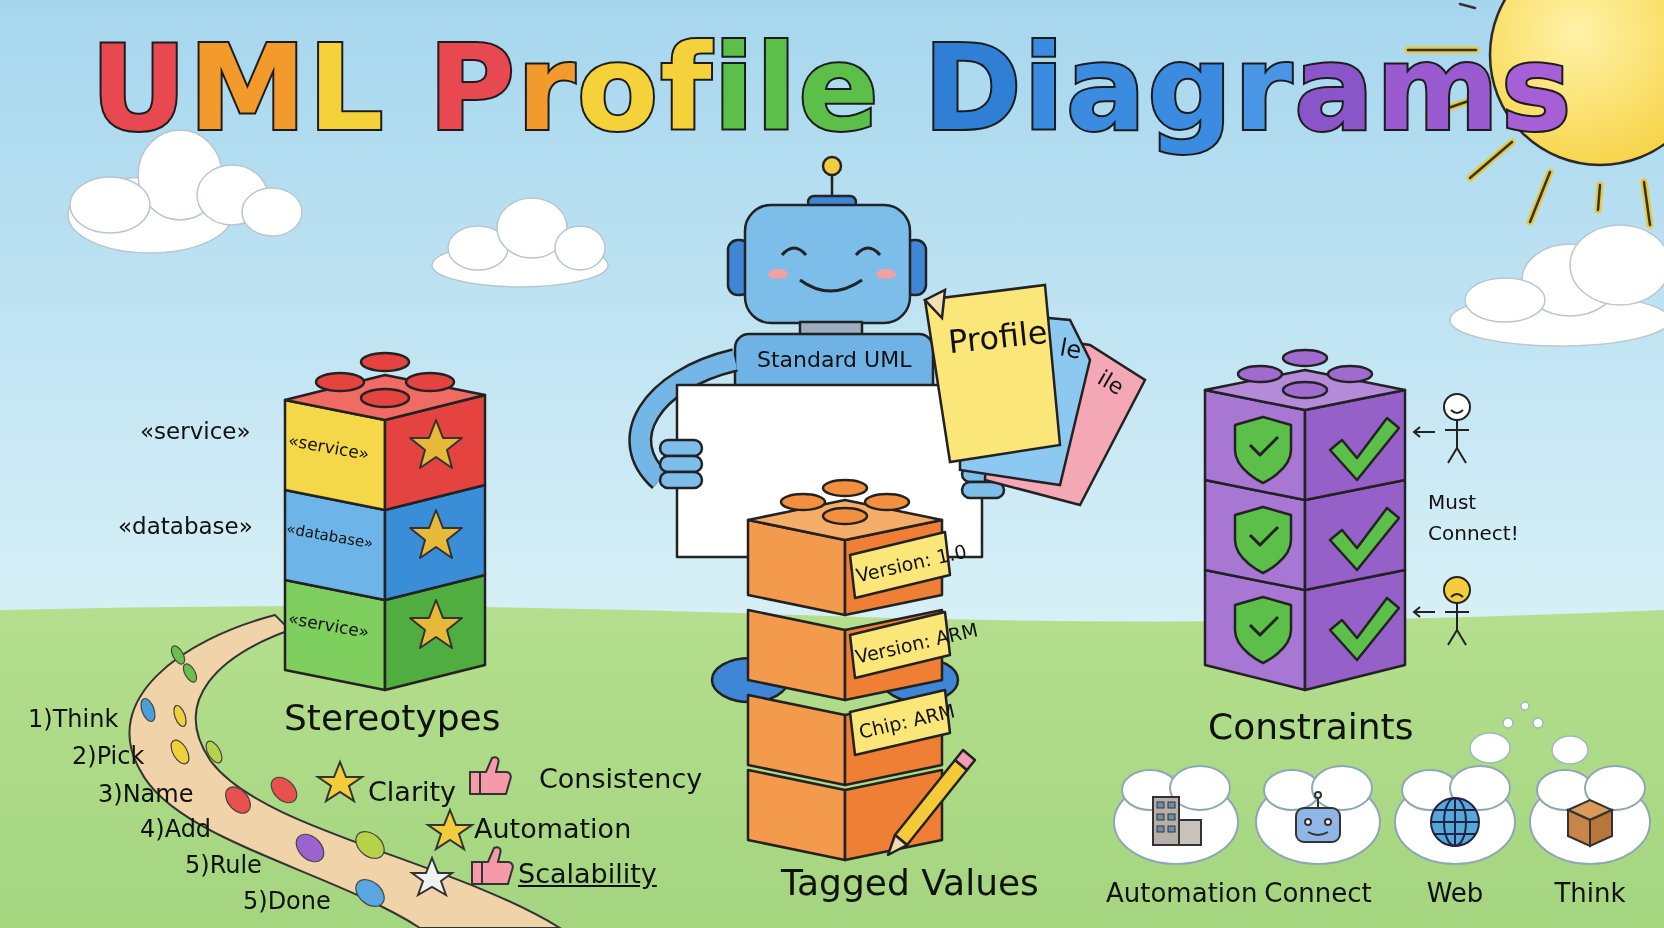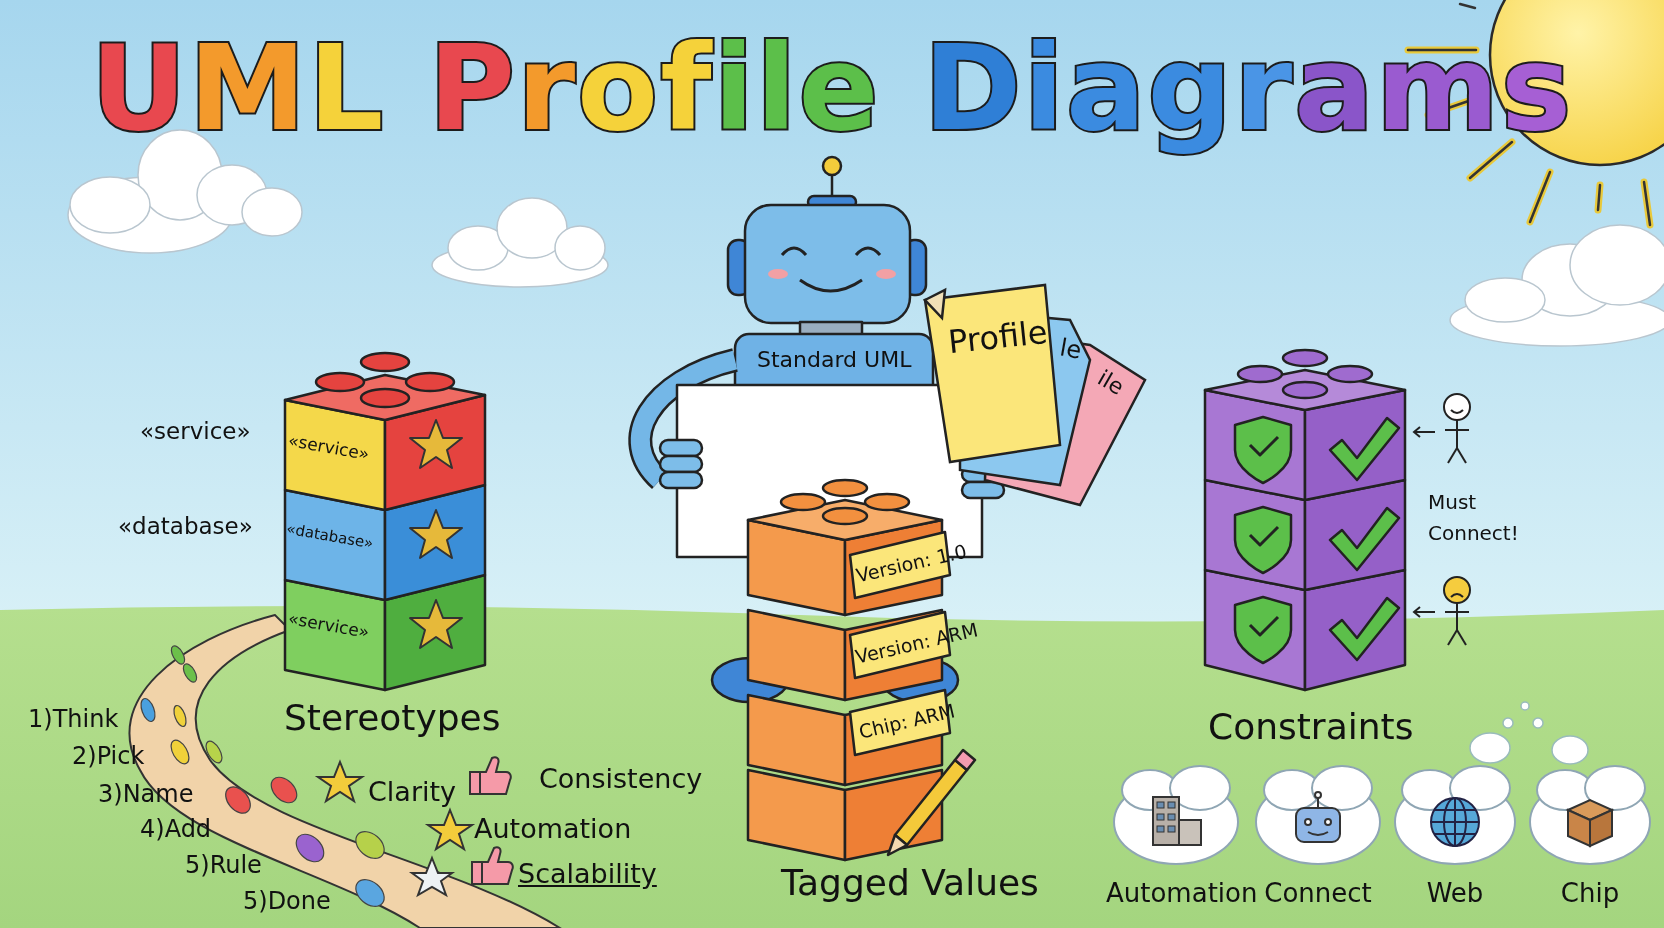--- a/index.html
+++ b/index.html
@@ -364,13 +364,13 @@
 <div class="label step" style="left:243px; top:887px;">5)Done</div>
 
 <div class="label benefit" style="left:368px; top:763px;margin-top:13px;">Clarity</div>
 <div class="label benefit" style="left:515px; top:763px;margin-left:24px;">Consistency</div>
 <div class="label benefit" style="left:474px; top:813px;">Automation</div>
 <div class="label benefit" style="left:518px; top:858px;text-decoration:underline;">Scalability</div>
 
 <div class="label cat" style="left:1106px; top:878px;">Automation</div>
 <div class="label cat" style="left:1248px; top:878px;">Connect</div>
 <div class="label cat" style="left:1385px; top:878px;">Web</div>
-<div class="label cat" style="left:1520px; top:878px;">Chip</div>
+<div class="label cat" style="left:1520px; top:878px;">Think</div>
 
 </body></html>

